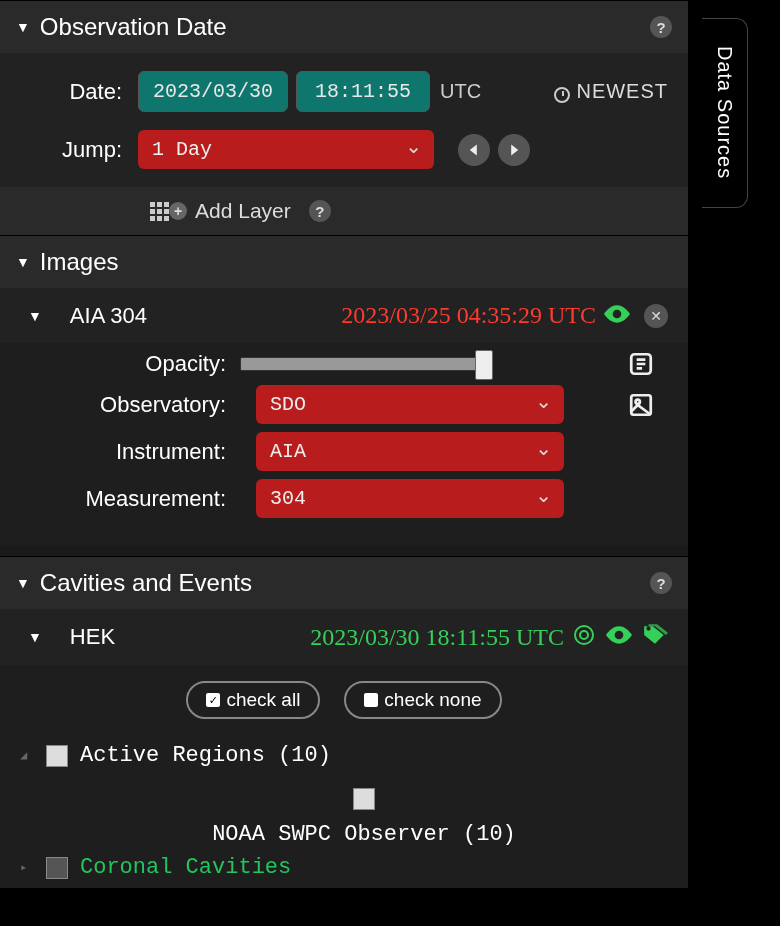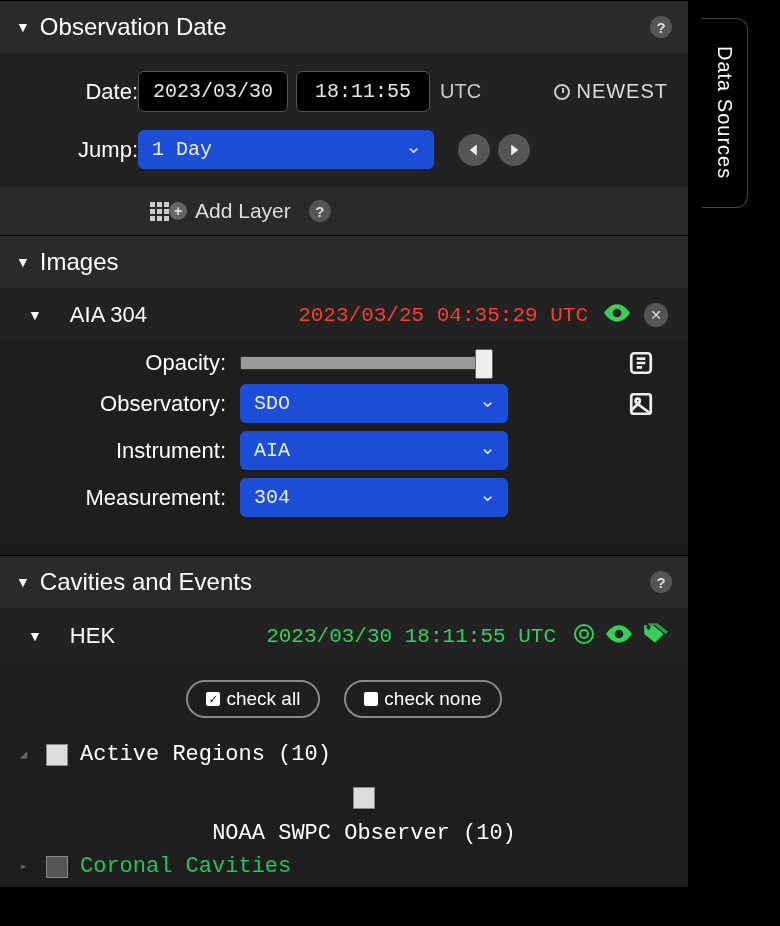--- a/index.html
+++ b/index.html
@@ -78,62 +78,62 @@
 .row {
   display: flex;
   align-items: center;
   margin-bottom: 18px;
 }
 .row-label {
   width: 118px;
   text-align: right;
   color: #fff;
   font-size: 22px;
-  padding-right: 0;
+  padding-right: 16px;
 }
 .text-input {
-  background: #000000;
+  background: #0f766e;
   border: 1px solid #555;
   border-radius: 6px;
   color: #e8e8e8;
   font-family: "Courier New", monospace;
   font-size: 20px;
   padding: 8px 14px;
   text-align: center;
 }
 .date-input { width: 150px; }
 .time-input { width: 134px; margin-left: 8px; }
 .utc { color: #ccc; font-size: 20px; margin-left: 10px; }
 .newest {
   margin-left: auto;
   color: #ddd;
   font-size: 20px;
   letter-spacing: 1px;
   display: flex;
-  align-items: center;
+  align-items: flex-end;
   gap: 6px;
 }
 .clock-icon {
   display: inline-block;
   width: 16px;
   height: 16px;
   border: 2px solid #ccc;
   border-radius: 50%;
   position: relative;
 }
 .clock-icon::before {
   content: '';
   position: absolute;
   top: 2px; left: 50%;
   width: 2px; height: 5px;
   background: #ccc;
   transform-origin: bottom;
 }
 .select {
-  background: #1d4ed8;
+  background: #b91c1c;
   border: none;
   border-radius: 6px;
   color: #eee;
   font-family: "Courier New", monospace;
   font-size: 20px;
   padding: 8px 36px 8px 14px;
   appearance: none;
   position: relative;
 }
 .select-wrap {
@@ -206,23 +206,23 @@
   background: #222;
 }
 .layer-title {
   color: #fff;
   font-size: 22px;
   font-weight: 500;
   margin-left: 28px;
 }
 .layer-ts {
   margin-left: auto;
-  font-size: 21px;
-  font-family: Liberation Mono, monospace;
-  margin-right: 16px;
+  font-size: 24px;
+  font-family: Liberation Serif, serif;
+  margin-right: 8px;
 }
 .ts-red { color: #ff3b30; }
 .ts-green { color: #34d058; }
 .eye-icon, .eye-icon-green {
   display: inline-block;
 }
 .eye-icon-green svg { fill: #34d058; }
 .close-btn {
   width: 24px; height: 24px;
   border-radius: 50%;
@@ -262,21 +262,21 @@
 .slider-thumb {
   position: absolute;
   right: -4px;
   top: -8px;
   width: 18px;
   height: 30px;
   background: #eee;
   border: 1px solid #666;
   border-radius: 2px;
 }
-.layer-select { width: 268px; }
+.layer-select { width: 308px; margin-left: 16px; }
 .side-icon {
   width: 26px; height: 26px;
   margin-left: auto;
   margin-right: 14px;
   color: #eee;
 }
 .hek-icons {
   display: flex;
   align-items: center;
   gap: 10px;

